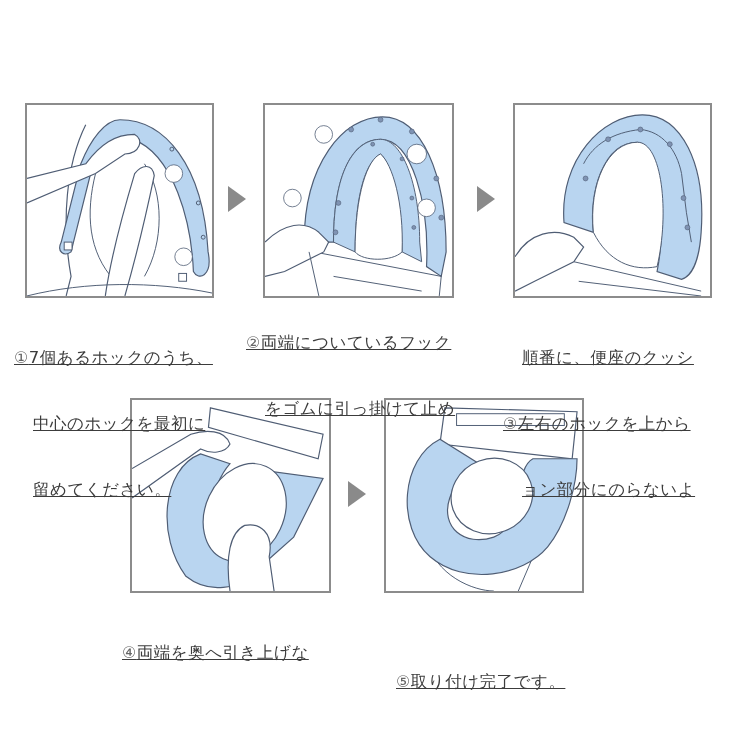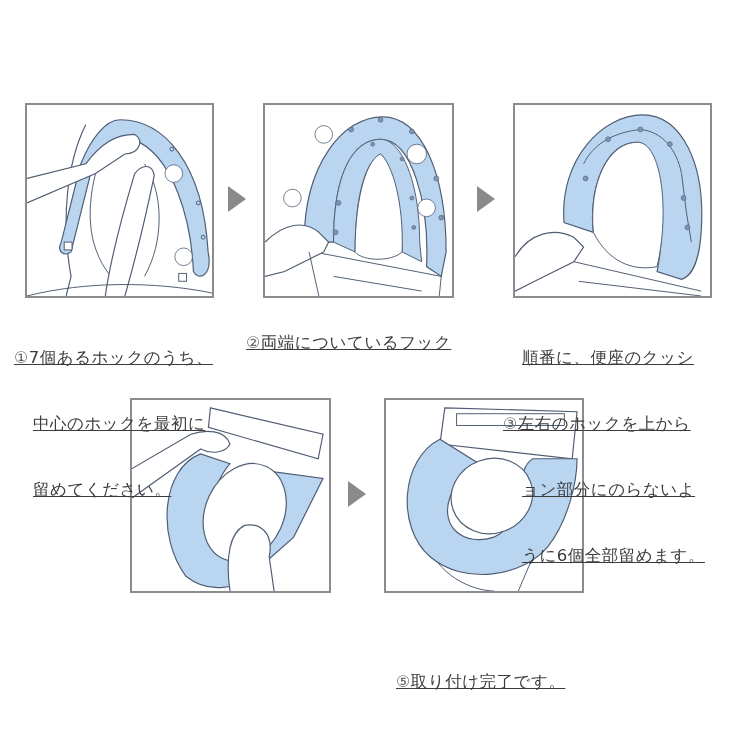--- a/index.html
+++ b/index.html
@@ -138,28 +138,29 @@
 </div>
 
 <div class="caption" style="left:14px;top:303px;">
   <span class="line"><span class="num">①</span><span>7個あるホックのうち、</span></span>
   <span class="line indent">中心のホックを最初に</span>
   <span class="line indent">留めてください。</span>
 </div>
 
 <div class="caption" style="left:246px;top:288px;">
   <span class="line"><span class="num">②</span><span>両端についているフック</span></span>
+  <span class="line indent">をゴムに引っ掛けて止め</span>
 </div>
 
 <div class="caption" style="left:503px;top:303px;">
   <span class="line indent">順番に、便座のクッシ</span>
   <span class="line"><span class="num">③</span><span>左右のホックを上から</span></span>
   <span class="line indent">ョン部分にのらないよ</span>
-  <span class="line indent">うに6個全部留めます。</span>
 </div>
 
 <div class="caption" style="left:122px;top:598px;">
+  <span class="line"><span class="num">④</span><span>両端を奥へ引き上げな</span></span>
   
 </div>
 
 <div class="caption" style="left:396px;top:627px;">
   <span class="line"><span class="num">⑤</span><span>取り付け完了です。</span></span>
 </div>
 
 </body></html>

